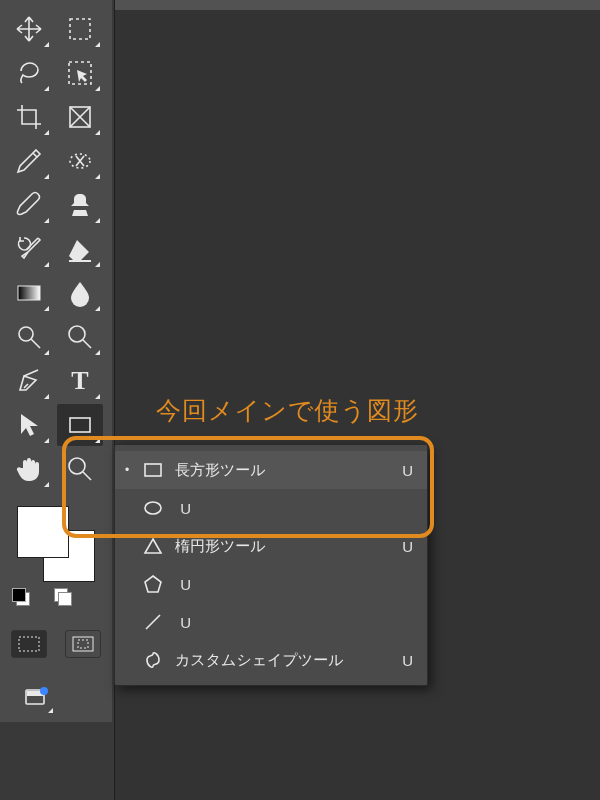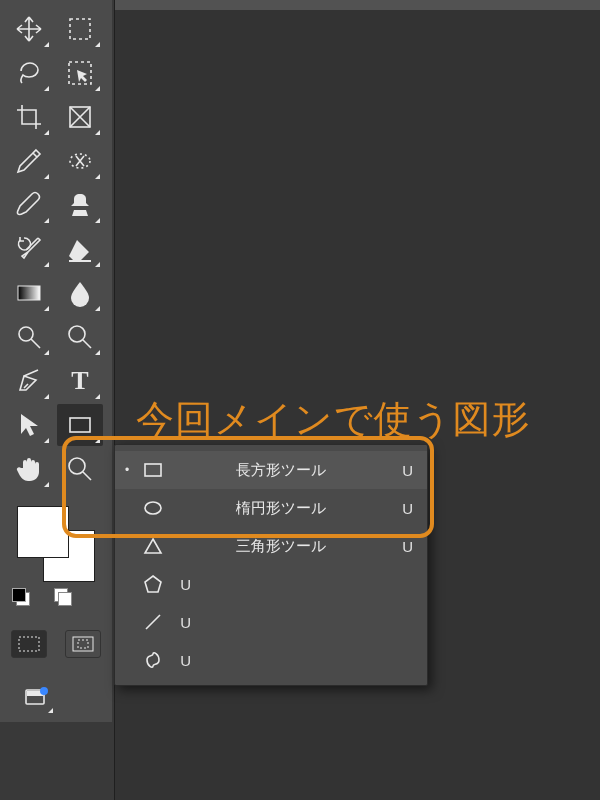--- a/index.html
+++ b/index.html
@@ -114,29 +114,29 @@
     width:8px; text-align:center; font-size:12px;
   }
   .flyout-row.active{
     background:#555555;
   }
   .flyout-row .ic {
     width:24px; height:24px; display:flex;
     align-items:center; justify-content:center;
   }
   .flyout-row .ic svg{width:20px;height:20px;}
-  .flyout-row .label{flex:1;text-align:center;}
+  .flyout-row .label{flex:1;}
   .flyout-row .key{color:#e0e0e0; width:16px; text-align:right;}
 
   
   .annotation-title{
     position:absolute;
-    left:136px; top:394px;
+    left:156px; top:394px;
     color:#e08a1f;
-    font-size:38px;
+    font-size:25px;
     font-weight:500;
     letter-spacing:1px;
     white-space:nowrap;
   }
   .annotation-box{
     position:absolute;
     left:62px; top:436px;
     width:364px; height:94px;
     border:4px solid #e08a1f;
     border-radius:14px;
@@ -362,31 +362,30 @@
     <span class="label">長方形ツール</span>
     <span class="key">U</span>
   </div>
   <div class="flyout-row">
     <span class="dot"></span>
     <span class="ic">
         <svg viewBox="0 0 20 20">
           <ellipse cx="10" cy="10" rx="8" ry="6" class="stroke"></ellipse>
         </svg>
       </span>
-    <span class="label">楕円形ツール</span>
     <span class="key">U</span>
   </div>
   <div class="flyout-row">
     <span class="dot"></span>
     <span class="ic">
         <svg viewBox="0 0 20 20">
           <path d="M10 3L18 17H2z" class="stroke"></path>
         </svg>
       </span>
-    <span class="label">三角形ツール</span>
+    <span class="label">楕円形ツール</span>
     <span class="key">U</span>
   </div>
   <div class="flyout-row">
     <span class="dot"></span>
     <span class="ic">
         <svg viewBox="0 0 20 20">
           <polygon points="10,2 18,8 15,18 5,18 2,8" class="stroke"></polygon>
         </svg>
       </span>
     <span class="key">U</span>
@@ -400,17 +399,18 @@
       </span>
     <span class="key">U</span>
   </div>
   <div class="flyout-row">
     <span class="dot"></span>
     <span class="ic">
         <svg viewBox="0 0 20 20">
           <path d="M4 10c0-6 6-3 6-6s6 0 6 6-6 3-6 6-6 0-6-6z" class="stroke"></path>
         </svg>
       </span>
+    <span class="label">カスタムシェイプツール</span>
     <span class="key">U</span>
   </div>
 </div>
 
 <div class="annotation-box"></div>
 
 </body></html>

